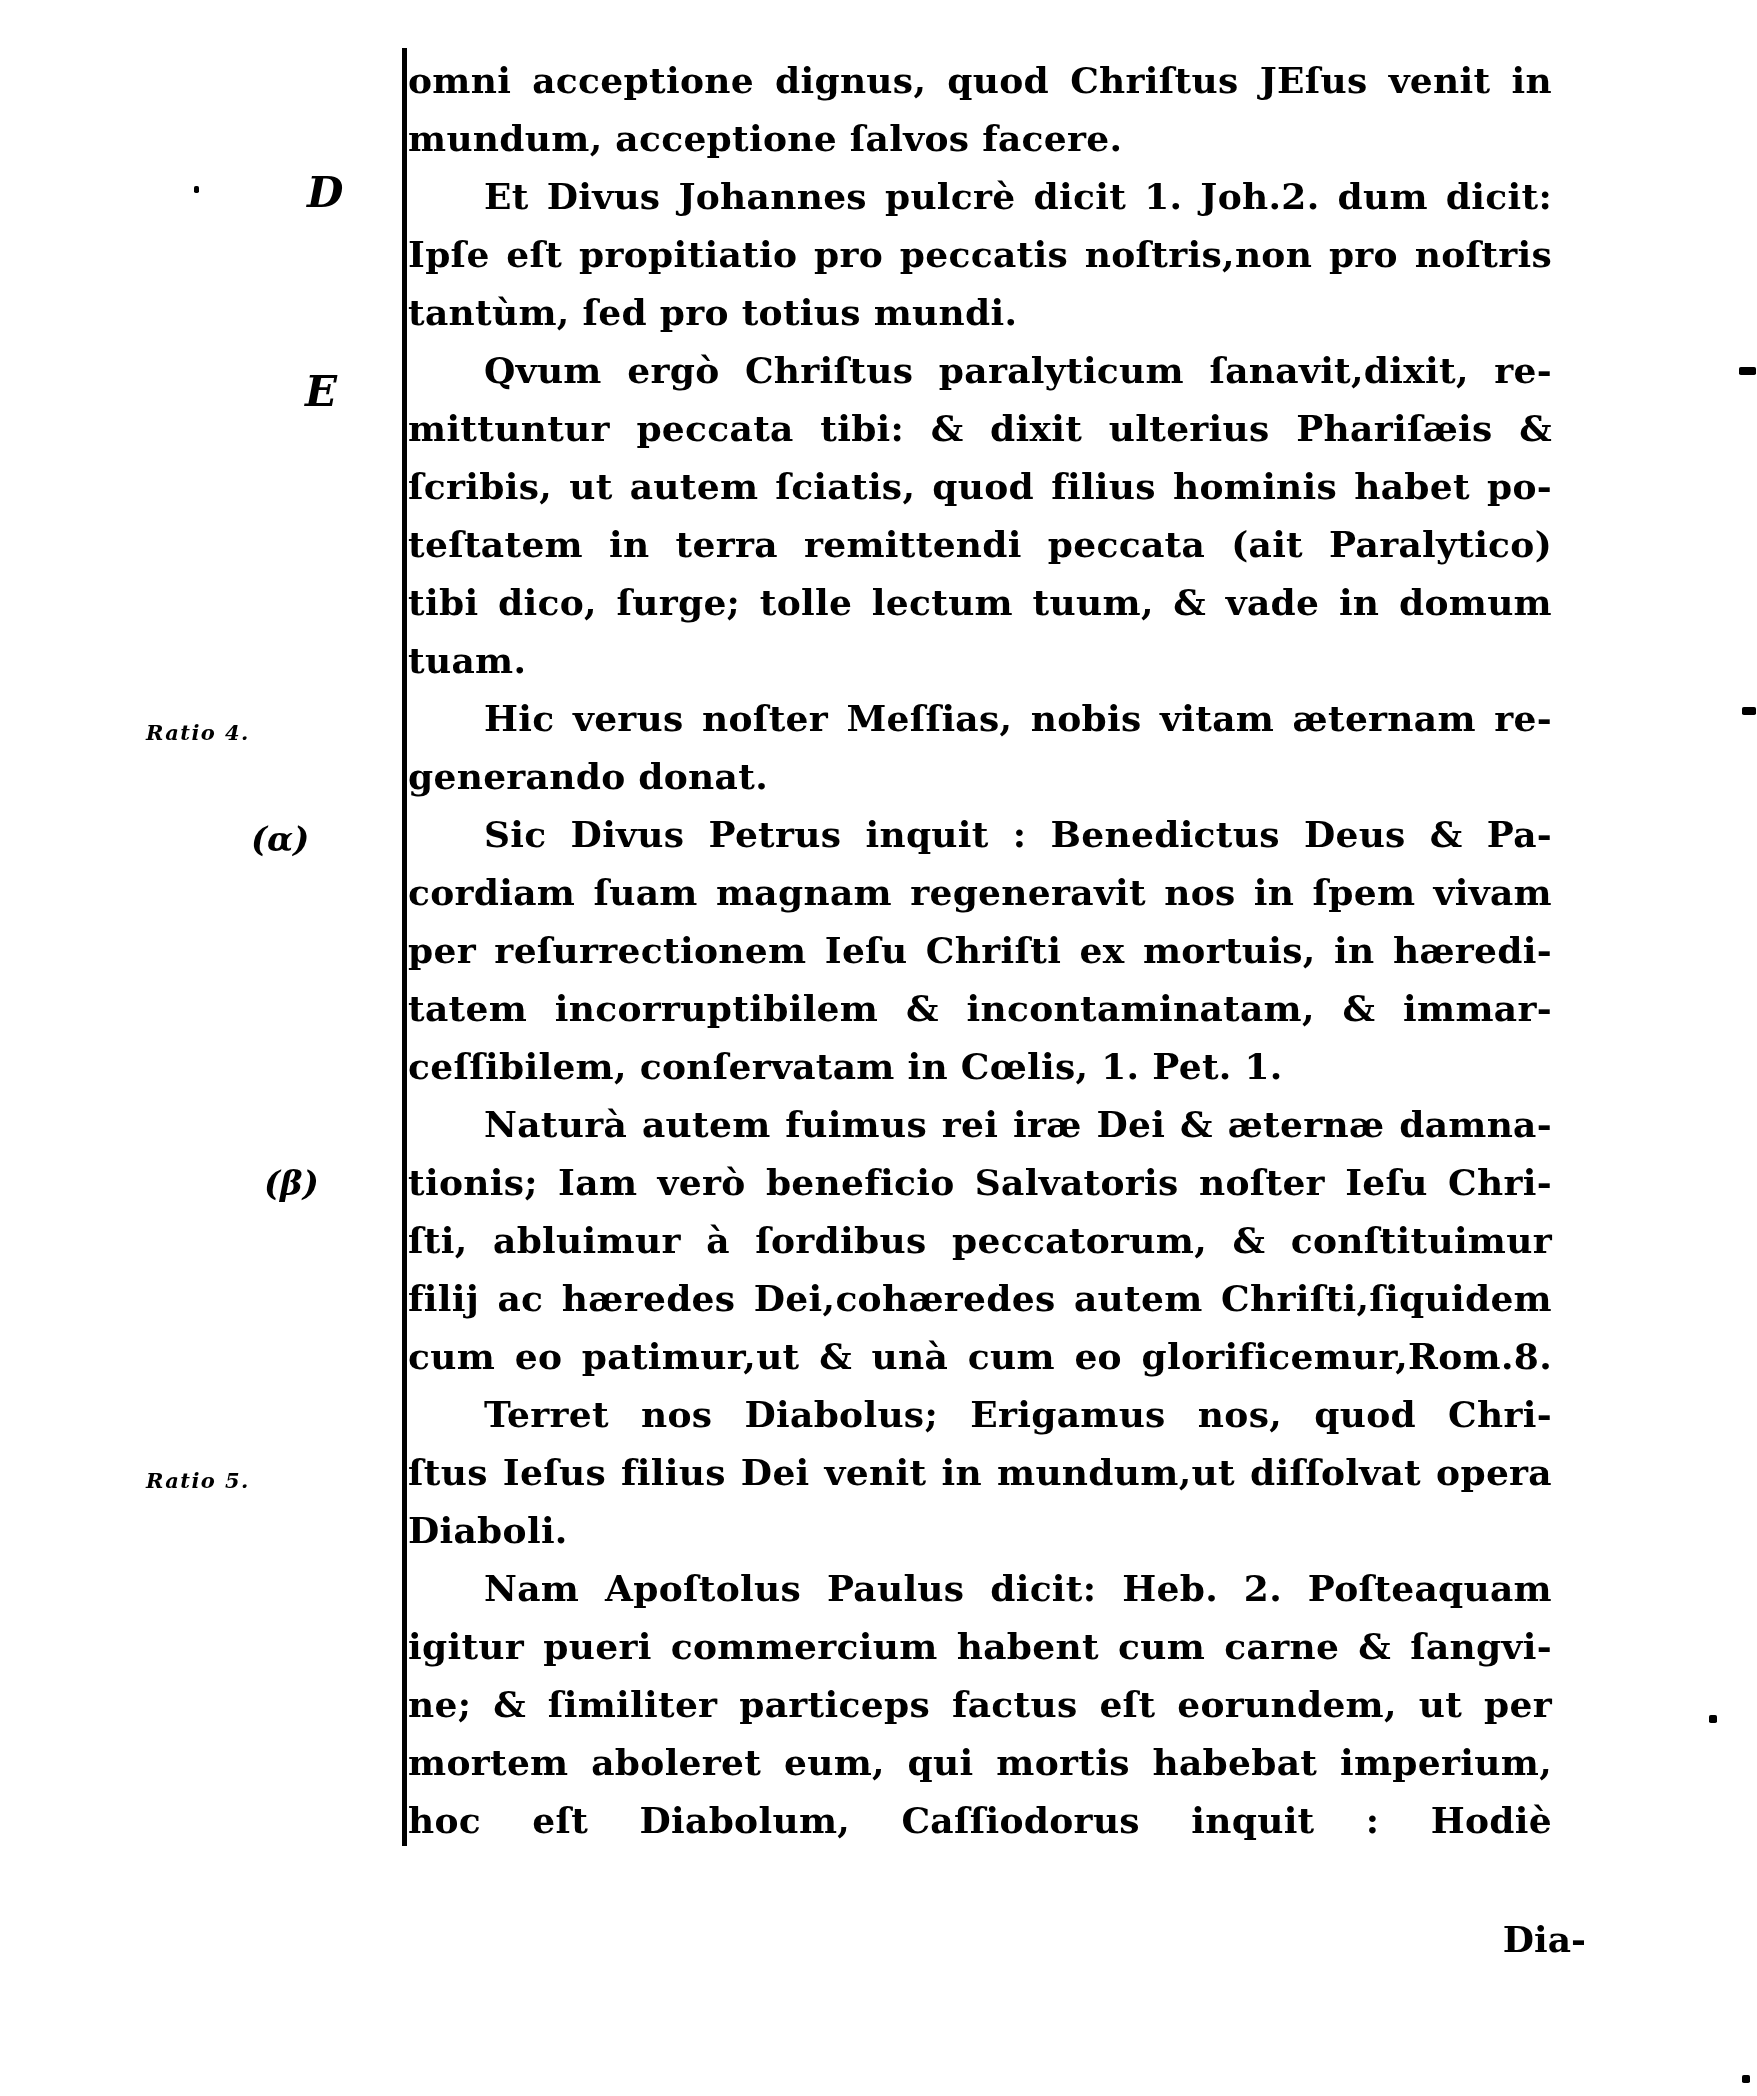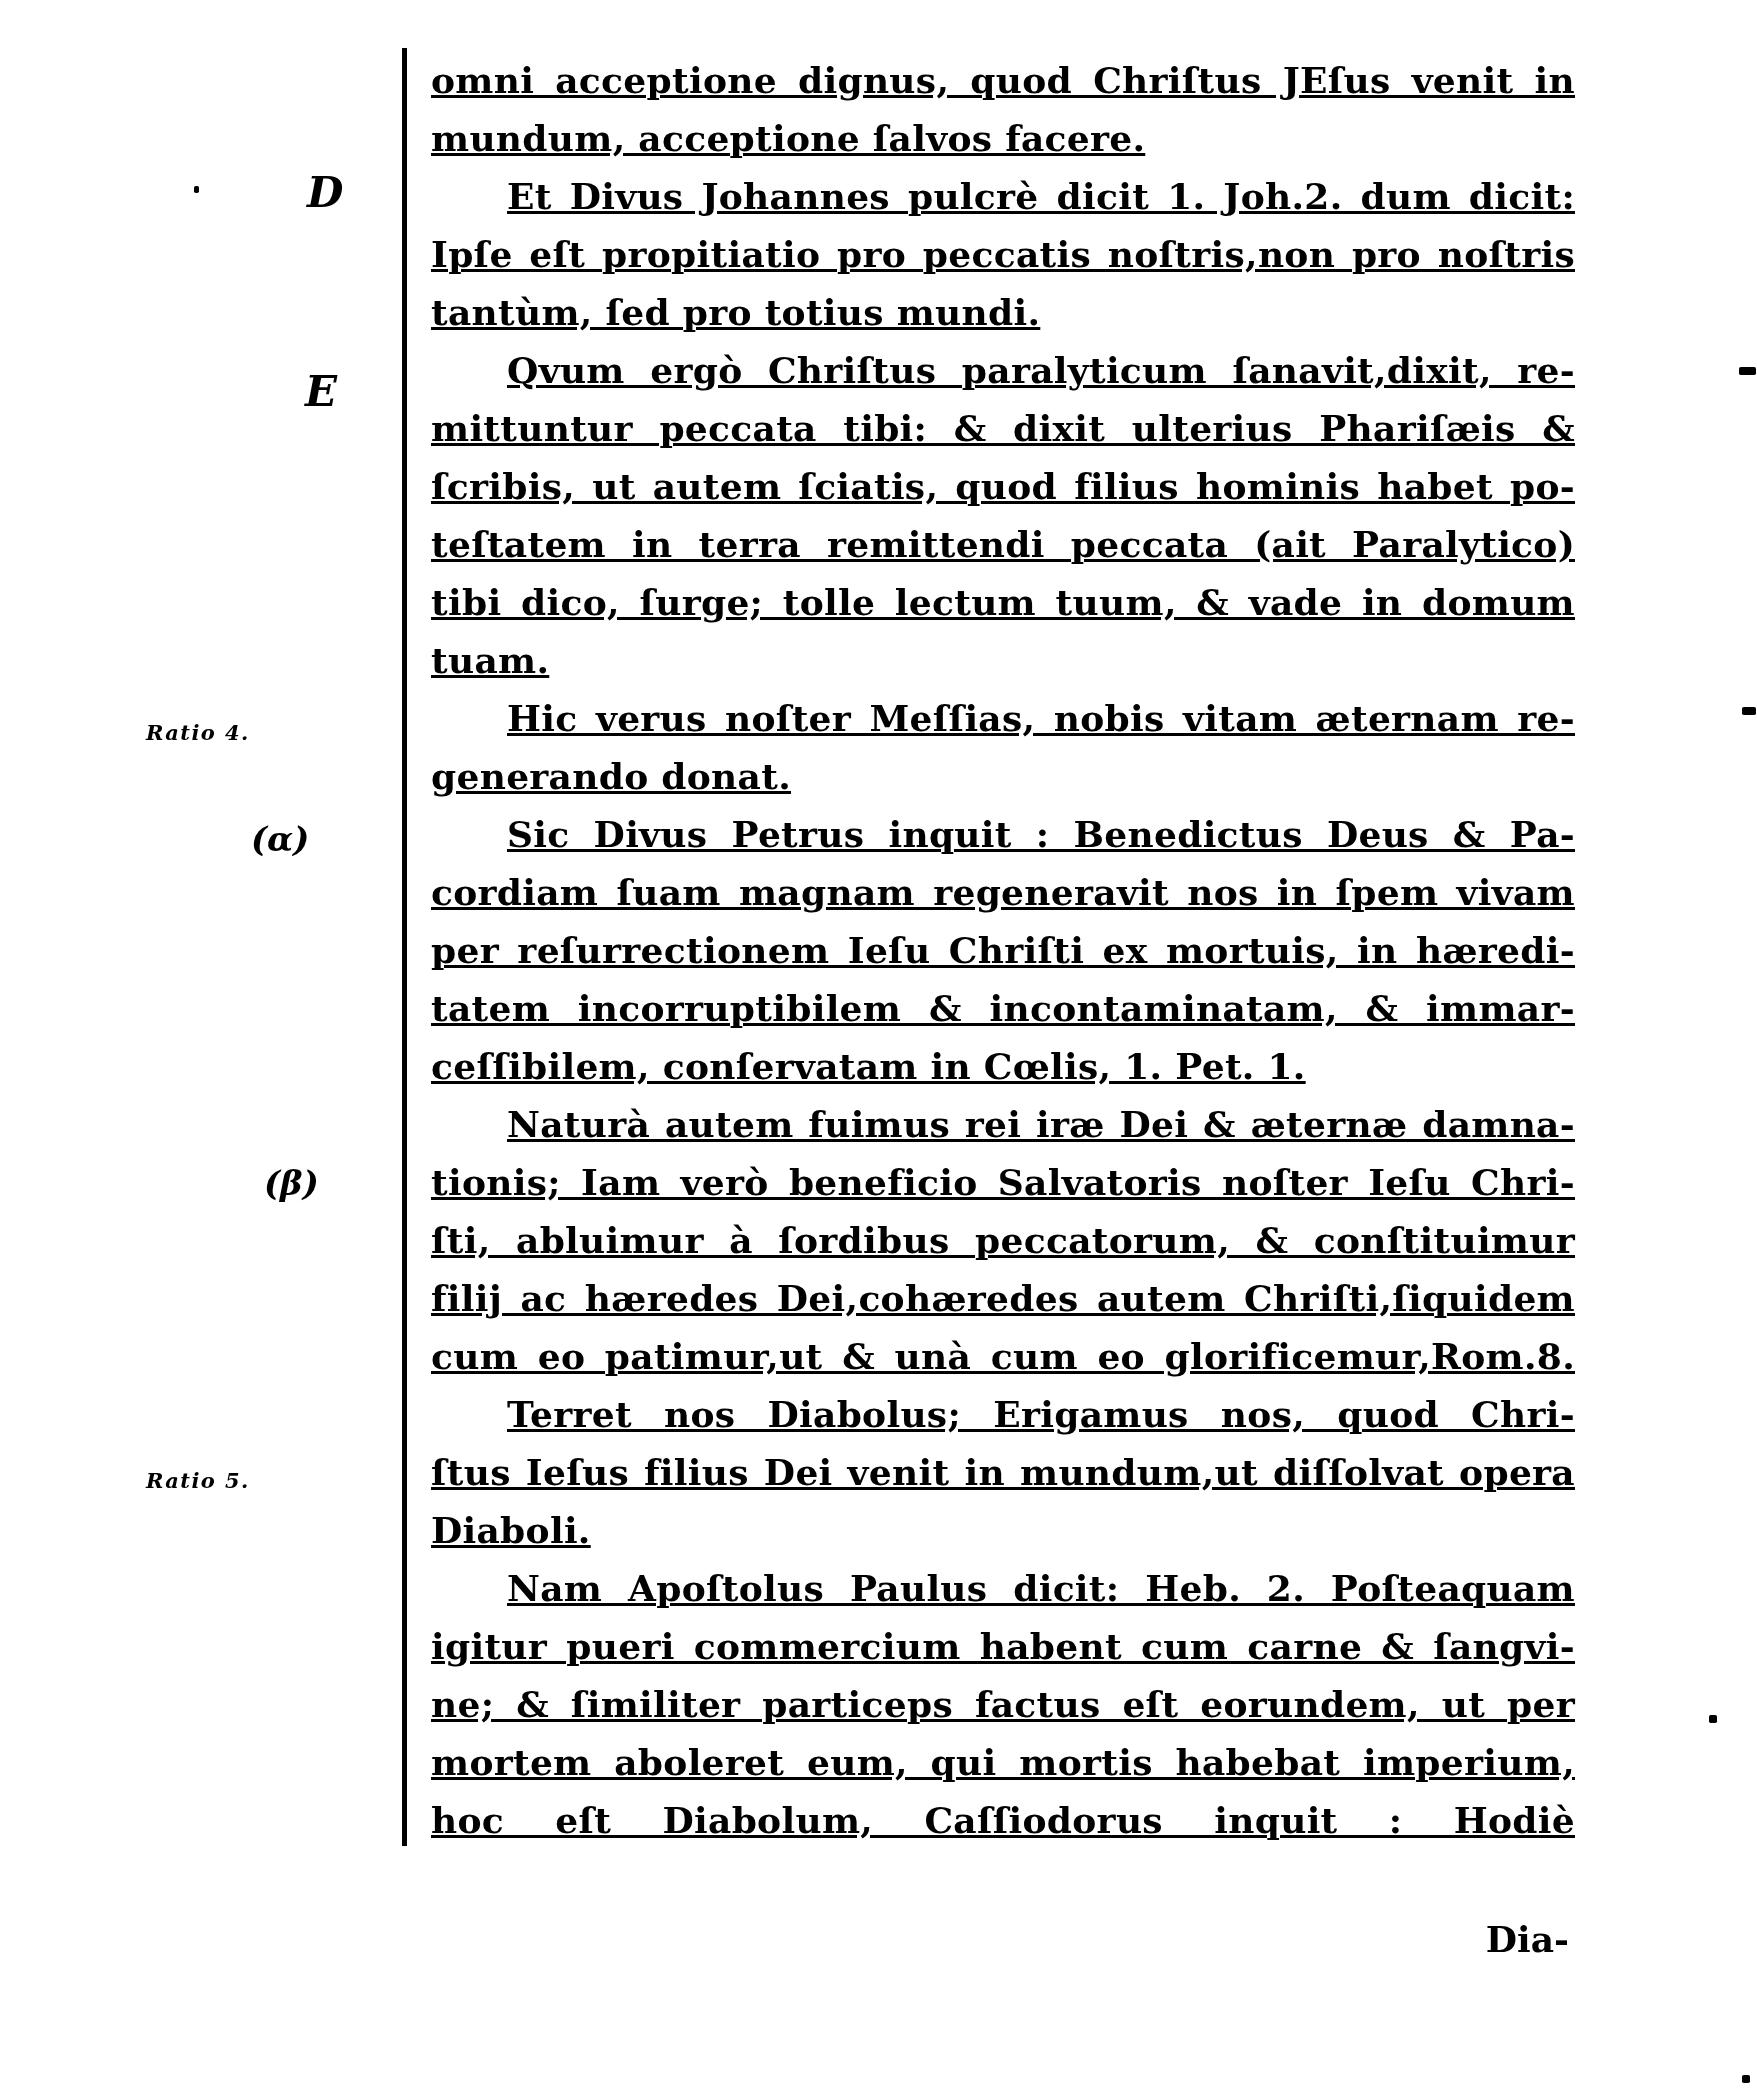--- a/index.html
+++ b/index.html
@@ -16,23 +16,22 @@
   
   .column-rule {
     position:absolute;
     left:402px; top:48px;
     width:4.6px; height:1798px;
     background:#000;
   }
   
   .text-block {
     position:absolute;
-    left:431px; top:51px;
+    left:408px; top:51px;
     width:1144px;
-    text-decoration:underline;
   }
   .line {
     height:58px;
     line-height:58px;
     font-size:36px;
     font-weight:bold;
     letter-spacing:0.3px;
     white-space:normal;
     overflow:visible;
   }
@@ -45,21 +44,21 @@
     font-weight:bold;
     line-height:58px;
     white-space:nowrap;
   }
   .margin-note.cap   { font-style:italic; font-size:42px; }
   .margin-note.ref   { font-style:italic; font-size:21px; letter-spacing:1.4px; }
   .margin-note.greek { font-style:italic; font-size:34px; }
   
   .catchword-row {
     position:absolute;
-    left:425px; top:1910px;
+    left:442px; top:1910px;
     width:1144px;
     text-align:right;
     font-size:36px;
     font-weight:bold;
     line-height:58px;
     padding-right:3.7px;
   }
   
   .speck { position:absolute; background:#000; border-radius:1.8px; }
   .speck.s1 { left:1739px; top:367px;  width:16.6px; height:8.3px; }

